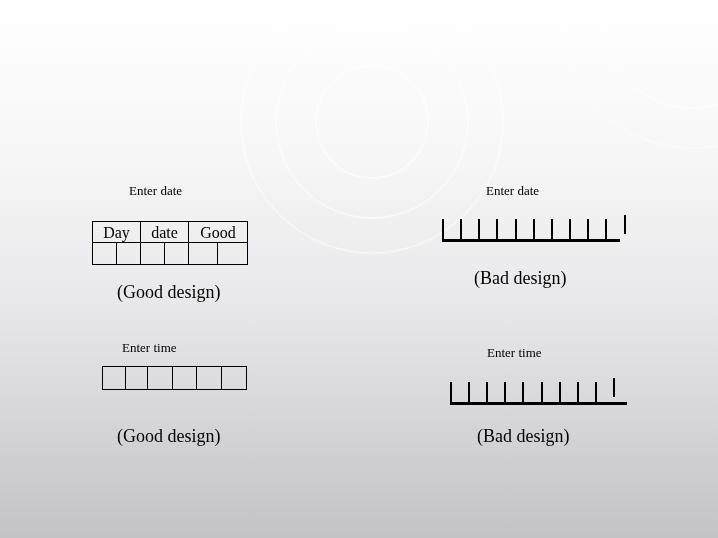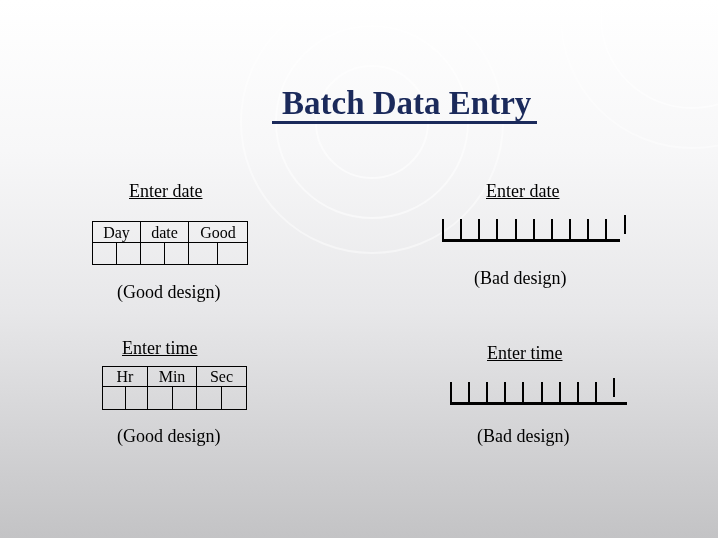--- a/index.html
+++ b/index.html
@@ -23,22 +23,21 @@
   .title{
     position:absolute;left:272px;top:86px;margin:0;
     font-size:33px;font-weight:bold;line-height:34px;
     color:#1b2a5b;
     border-bottom:3px solid #1b2a5b;
     padding:0 6px 1px 10px;
     white-space:nowrap;
   }
   .heading{
     position:absolute;
-    font-size:18px;line-height:18px;
-    text-decoration:underline;
+    font-size:13px;line-height:18px;
     white-space:nowrap;
   }
   .h-date-good{left:129px;top:182px;}
   .h-date-bad{left:486px;top:182px;}
   .h-time-good{left:122px;top:339px;}
   .h-time-bad{left:487px;top:344px;}
 
   .caption{position:absolute;font-size:18px;line-height:19px;white-space:nowrap;}
   .cap-date-good{left:117px;top:283px;}
   .cap-date-bad{left:474px;top:269px;}
@@ -81,21 +80,20 @@
 <body>
 
 <div class="slide">
 
   <div class="wm c1"></div>
   <div class="wm c2"></div>
   <div class="wm c3"></div>
   <div class="wm c4"></div>
   <div class="wm c5"></div>
 
-  <h1 class="title">Batch Data Entry</h1>
 
   <div class="heading h-date-good">Enter date</div>
 
   <div class="form-table date-table">
     <div class="t-header">
       <div class="hcell w48">Day</div>
       <div class="hcell w48">date</div>
       <div class="hcell w58">Good</div>
     </div>
     <div class="t-body">
@@ -125,25 +123,20 @@
       <div class="tick" style="left: 145.2px;"></div>
       <div class="tick" style="left: 163.35px;"></div>
       <div class="tick raised" style="left: 181.5px;"></div>
     </div>
 
   <div class="caption cap-date-bad">(Bad design)</div>
 
   <div class="heading h-time-good">Enter time</div>
 
   <div class="form-table time-table">
-    <div class="t-header">
-      <div class="hcell w45">Hr</div>
-      <div class="hcell w49">Min</div>
-      <div class="hcell w49">Sec</div>
-    </div>
     <div class="t-body">
       <div class="bcell bw23"></div>
       <div class="bcell bw22"></div>
       <div class="bcell bw25"></div>
       <div class="bcell bw24b"></div>
       <div class="bcell bw25b"></div>
       <div class="bcell bw24b"></div>
     </div>
   </div>
 

